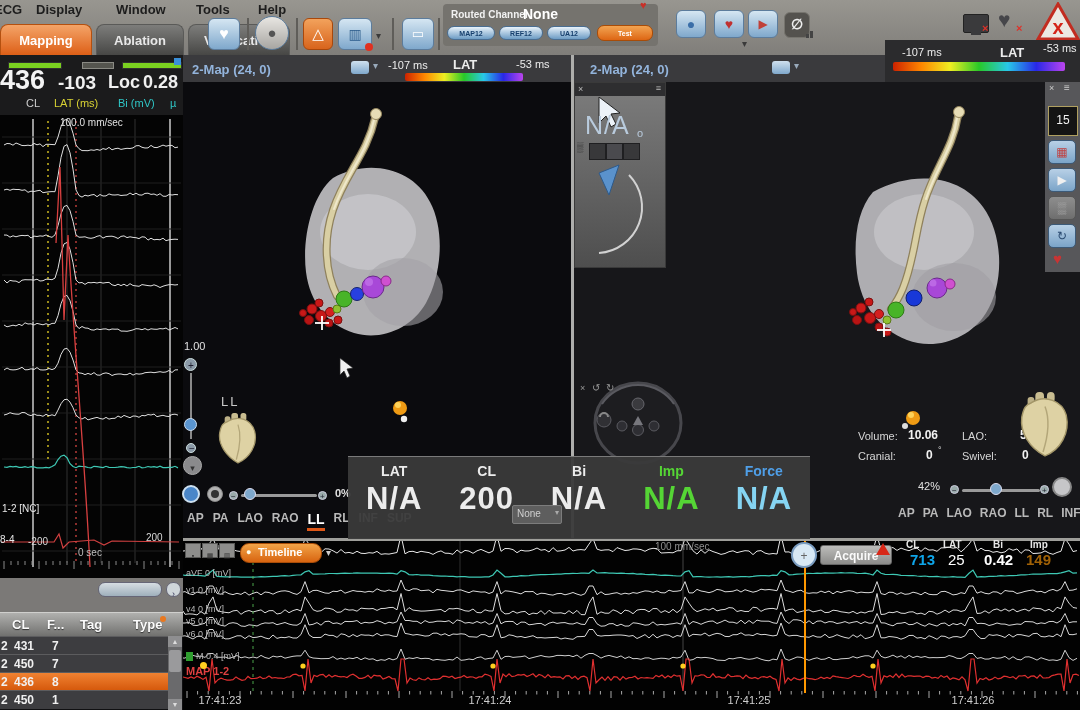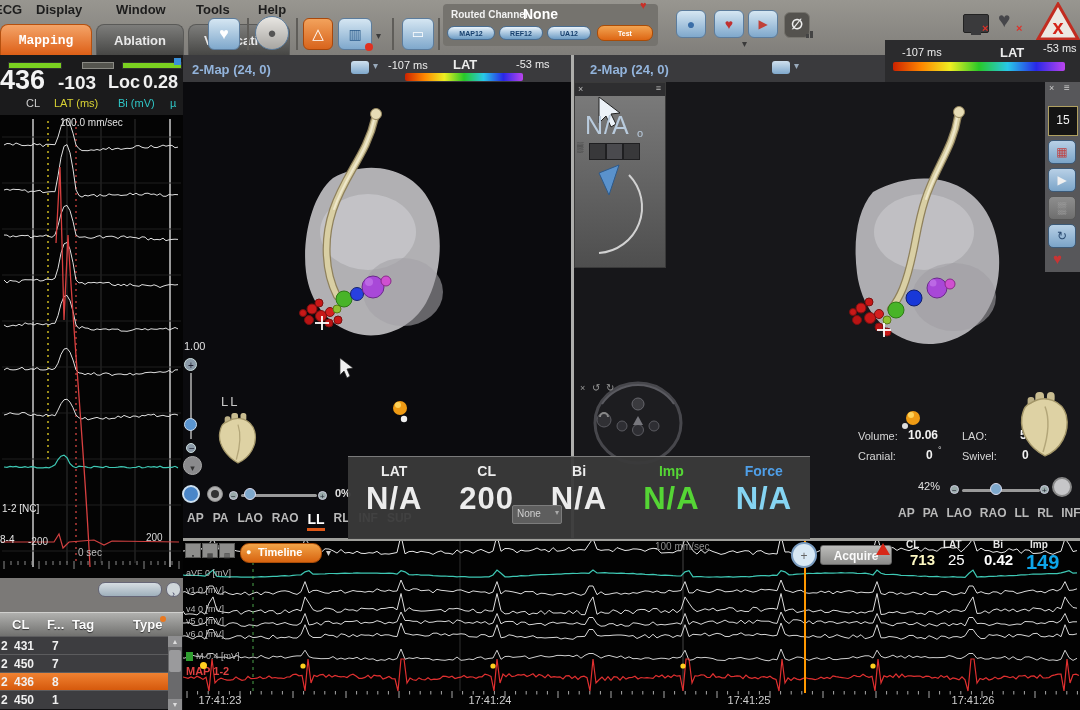--- a/index.html
+++ b/index.html
@@ -7,21 +7,21 @@
         font-family:"Liberation Sans",sans-serif;background:#101012;}
   .abs{position:absolute;}
   .txt{position:absolute;white-space:nowrap;}
   
   .topbar{position:absolute;left:0;top:0;width:1080px;height:55px;
           background:linear-gradient(180deg,#989690,#807e7a);}
   .menu-item{position:absolute;top:2px;font-size:13px;font-weight:bold;color:#1d1d1d;cursor:default;}
   .tab{position:absolute;top:24px;height:31px;border-radius:8px 8px 0 0;text-align:center;
        line-height:31px;font-size:13px;font-weight:bold;color:#e8e8e8;
        background:linear-gradient(180deg,#7d7d7b,#474745);border:1px solid #5a5a58;border-bottom:none;box-sizing:border-box;}
-  .tab.active{background:linear-gradient(180deg,#f4a468,#dd5f17);color:#fff;border-color:#b4500f;font-family:Liberation Mono, monospace;}
+  .tab.active{background:linear-gradient(180deg,#f4a468,#dd5f17);color:#fff;border-color:#b4500f;}
   .icon-btn{position:absolute;border-radius:6px;text-align:center;box-sizing:border-box;
             background:linear-gradient(180deg,#d5e6f2,#7fa8cc);border:1px solid #5c7c9c;}
   .vsep{position:absolute;top:18px;width:2px;height:32px;background:#5f5d59;}
   .pill-btn{position:absolute;border-radius:7px;font-size:7px;font-weight:bold;color:#17406e;
             background:linear-gradient(180deg,#e8f2fa,#6d9cc4);border:1px solid #4a6e92;
             text-align:center;box-sizing:border-box;}
   
   .lstats{position:absolute;left:0;top:55px;width:183px;height:60px;background:#1b1b1c;}
   .bar{position:absolute;top:7px;height:5px;border:1px solid #2f2f2f;}
   .ltable-hdr{position:absolute;left:0;top:612px;width:183px;height:24px;
@@ -186,21 +186,21 @@
   <div class="abs" style="left:0;top:578px;width:183px;height:34px;background:#7b7977">
     <div class="abs" style="left:98px;top:4px;width:62px;height:13px;border-radius:7px;background:linear-gradient(180deg,#d6dde2,#9fb0bc);border:1px solid #667"></div>
     <div class="abs" style="left:166px;top:4px;width:13px;height:13px;border-radius:7px;background:#cfd6da;border:1px solid #667;text-align:center">
       <span style="font-size:9px;color:#335;line-height:12px">›</span>
     </div>
   </div>
 
   <div class="ltable-hdr">
     <span class="hcell" style="left:12px">CL</span>
     <span class="hcell" style="left:47px">F...</span>
-    <span class="hcell" style="left:72px">Tag</span>
+    <span class="hcell" style="left:80px">Tag</span>
     <span class="hcell" style="left:133px">Type</span>
     <div class="abs" style="left:160px;top:3px;width:6px;height:6px;border-radius:3px;background:#e87820"></div>
   </div>
   <div class="trow" style="top:636px">
     <span class="tcell" style="left:1px">2</span>
     <span class="tcell" style="left:14px">431</span>
     <span class="tcell" style="left:52px">7</span>
   </div>
   <div class="trow" style="top:654px">
     <span class="tcell" style="left:1px">2</span>
@@ -530,24 +530,24 @@
   </div>
   <div class="abs" style="left:820px;top:545px;width:70px;height:18px;border-radius:3px;background:linear-gradient(180deg,#bcbcba,#8c8c8a);border:1px solid #666;text-align:center;z-index:10">
     <span style="font-size:12px;font-weight:bold;color:#fafafa;line-height:17px">Acquire</span>
   </div>
   <div class="abs" style="left:876px;top:543px;width:0;height:0;border-left:7px solid transparent;border-right:7px solid transparent;border-bottom:12px solid #d82818;z-index:11"></div>
 
   <span class="txt" style="left:906px;top:539px;font-size:10px;font-weight:bold;color:#e6e6e6;z-index:10">CL</span>
   <span class="txt" style="left:943px;top:539px;font-size:10px;font-weight:bold;color:#e6e6e6;z-index:10">LAT</span>
   <span class="txt" style="left:993px;top:539px;font-size:10px;font-weight:bold;color:#e6e6e6;z-index:10">Bi</span>
   <span class="txt" style="left:1030px;top:539px;font-size:10px;font-weight:bold;color:#e6e6e6;z-index:10">Imp</span>
-  <span class="txt" style="left:910px;top:551px;font-size:15px;font-weight:bold;color:#fef9c3;z-index:10">713</span>
+  <span class="txt" style="left:910px;top:551px;font-size:15px;font-weight:bold;color:#0ea5e9;z-index:10">713</span>
   <span class="txt" style="left:948px;top:551px;font-size:15px;font-weight:normal;color:#fff;z-index:10">25</span>
   <span class="txt" style="left:984px;top:551px;font-size:15px;font-weight:bold;color:#fff;z-index:10">0.42</span>
-  <span class="txt" style="left:1026px;top:551px;font-size:20px;font-weight:bold;color:#0ea5e9;z-index:10">149</span>
+  <span class="txt" style="left:1026px;top:551px;font-size:15px;font-weight:bold;color:#a16207;z-index:10">149</span>
 
   <span class="chanlabel" style="top:542px;z-index:9">aVL 0 [mV]</span>
   <span class="chanlabel" style="top:568px;z-index:9">aVF 0 [mV]</span>
   <span class="chanlabel" style="top:585px;z-index:9">v1 0 [mV]</span>
   <span class="chanlabel" style="top:604px;z-index:9">v4 0 [mV]</span>
   <span class="chanlabel" style="top:616px;z-index:9">v5 0 [mV]</span>
   <span class="chanlabel" style="top:629px;z-index:9">v6 0 [mV]</span>
   <div class="abs" style="left:186px;top:652px;width:7px;height:9px;background:#2f9e2f;z-index:9"></div>
   <span class="chanlabel" style="left:196px;top:651px;z-index:9">M 0.4 [mV]</span>
   <span class="chanlabel" style="top:665px;color:#e04040;font-weight:bold;font-size:11px;z-index:9">MAP 1-2</span>

